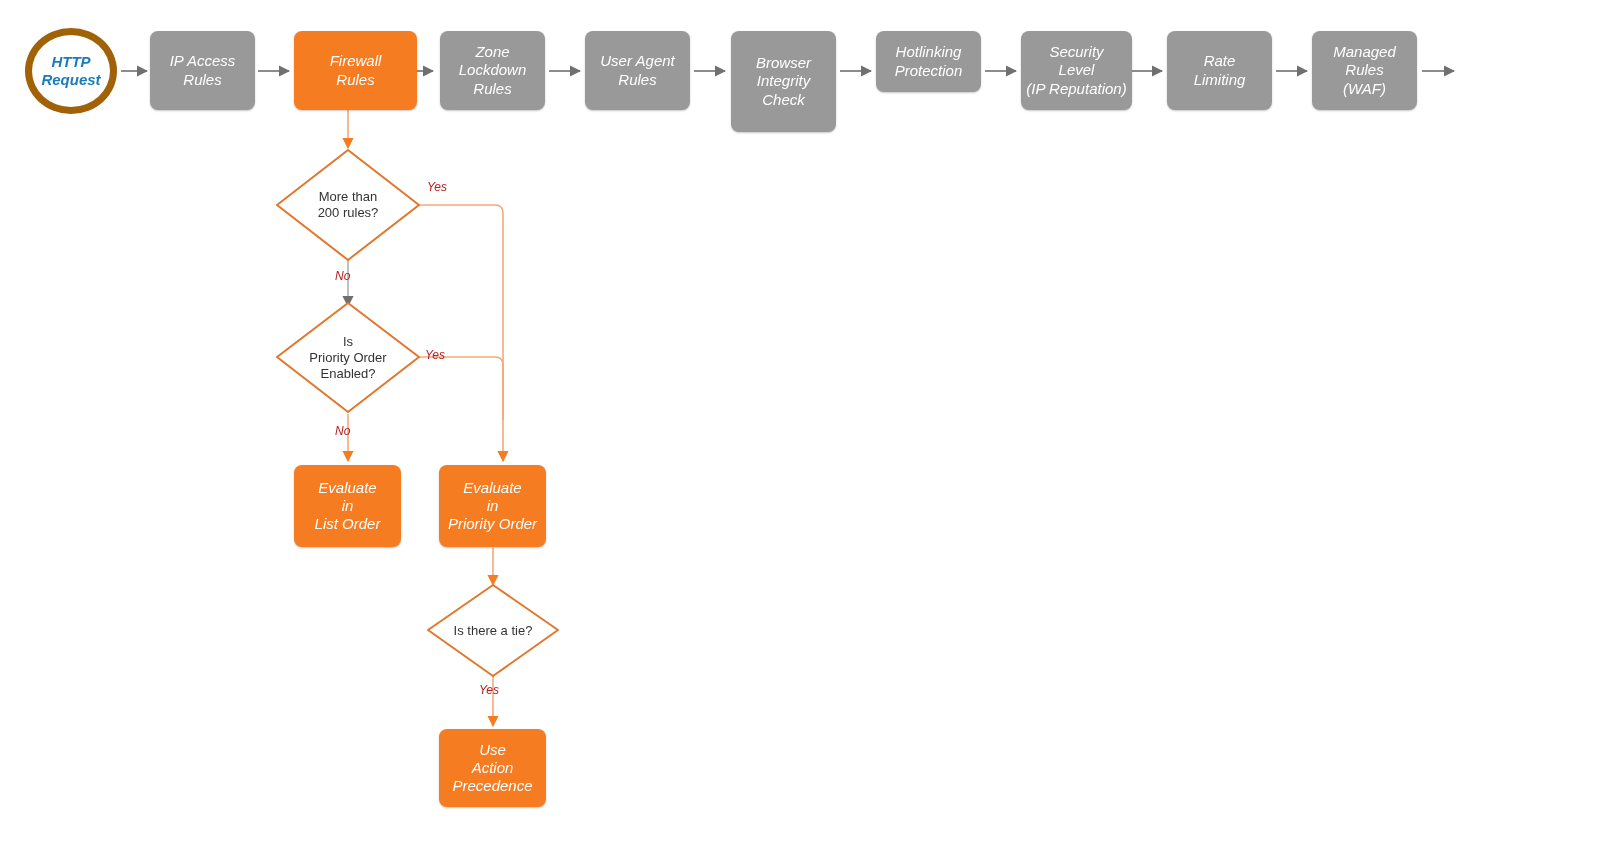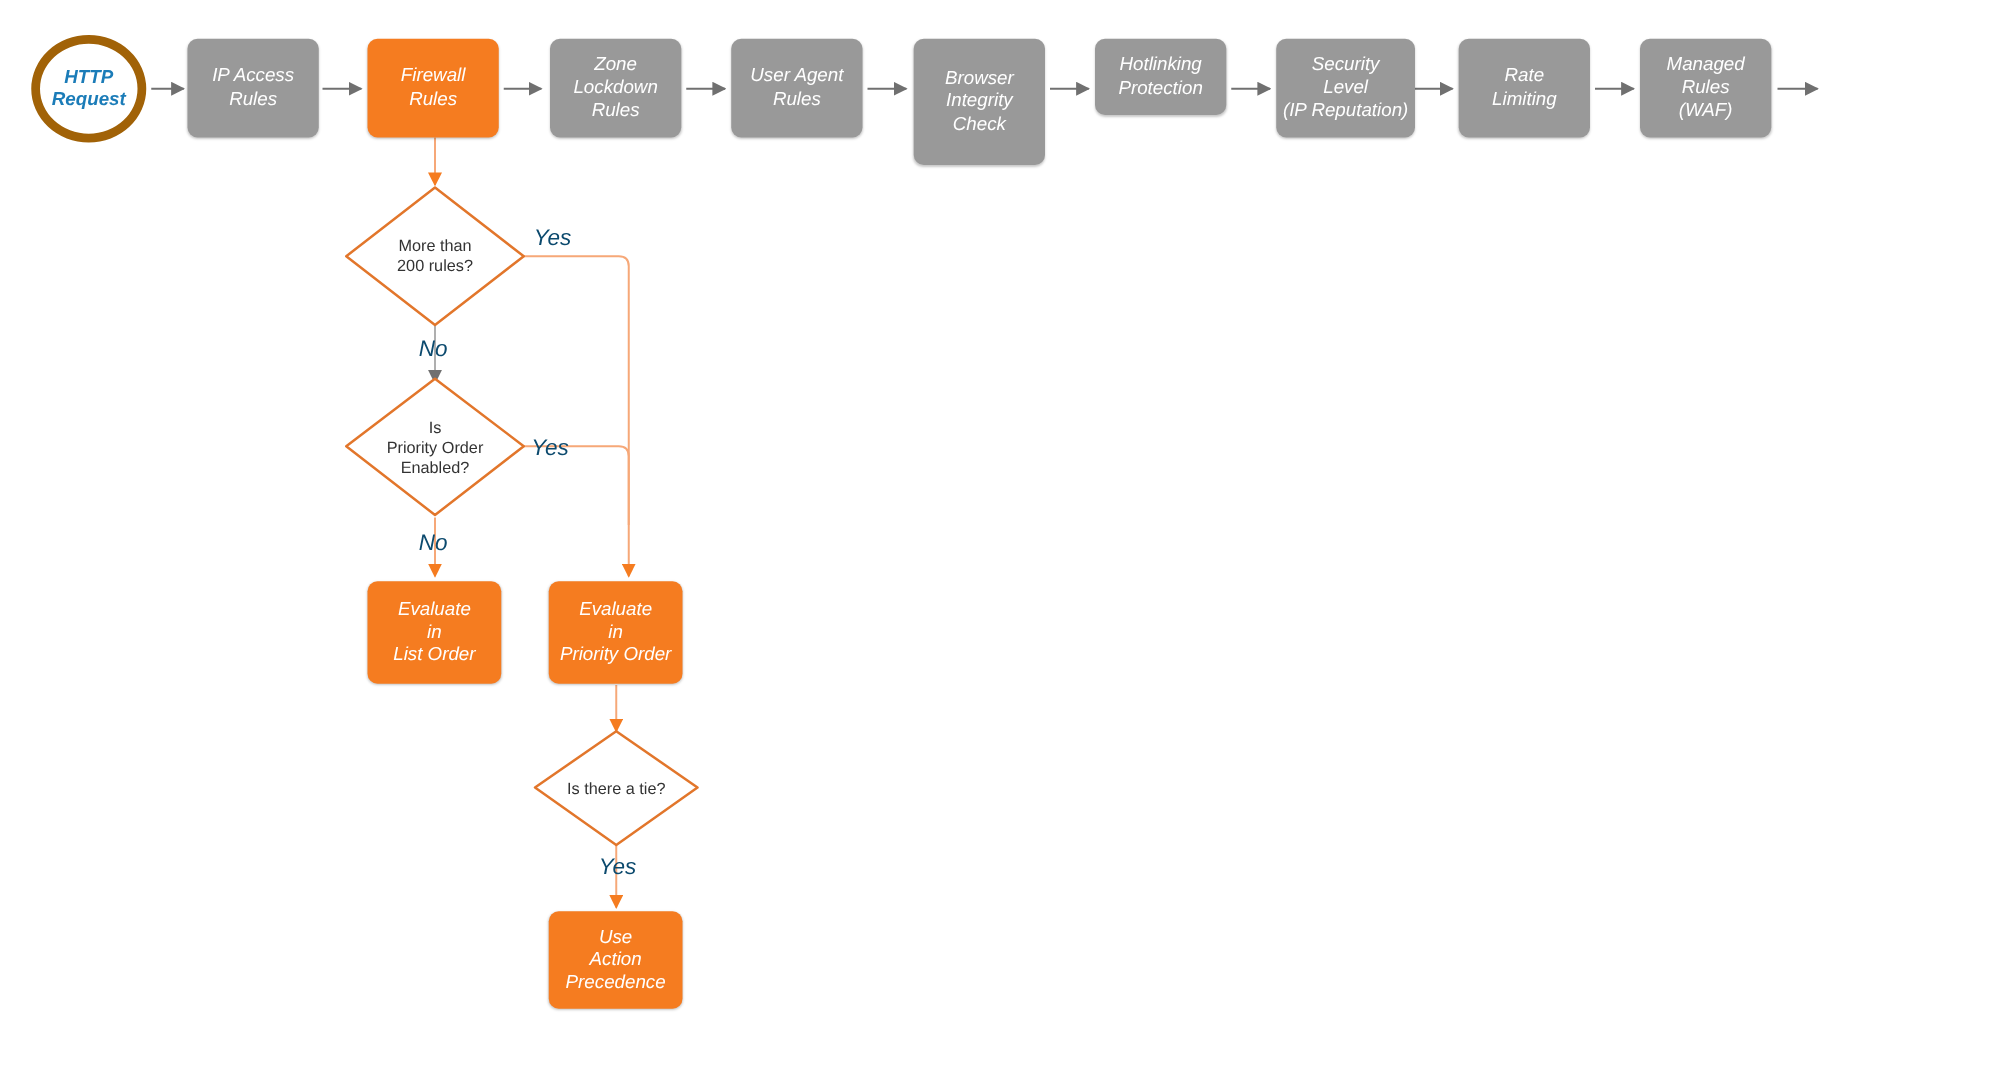--- a/index.html
+++ b/index.html
@@ -87,23 +87,23 @@
     justify-content: center;
     text-align: center;
     font-size: 13px;
     color: #333333;
     line-height: 1.25;
     white-space: pre-line;
   }
   
   .elabel {
     position: absolute;
-    font-size: 18px;
+    font-size: 12px;
     font-style: italic;
-    color: #0c4a6e;
+    color: #b91c1c;
     white-space: nowrap;
   }
 </style>
 </head>
 <body>
 
 <div id="canvas">
 
   <svg class="edges" viewBox="0 0 1600 858" xmlns="http://www.w3.org/2000/svg">
     <defs>
@@ -166,21 +166,21 @@
   <div class="node term hollow" style="left:25px; top:28px; width:92px; height:86px;">
     <span class="lbl">HTTP
 Request</span>
   </div>
 
   <div class="node proc gray" style="left:150px; top:31px; width:105px; height:79px;">
     <span class="lbl">IP Access
 Rules</span>
   </div>
 
-  <div class="node proc orange" style="left:294px; top:31px; width:105px; height:79px;">
+  <div class="node proc orange" style="left:294px; top:31px; width:123px; height:79px;">
     <span class="lbl">Firewall
 Rules</span>
   </div>
 
   <div class="node proc gray" style="left:440px; top:31px; width:105px; height:79px;">
     <span class="lbl">Zone
 Lockdown
 Rules</span>
   </div>
 

